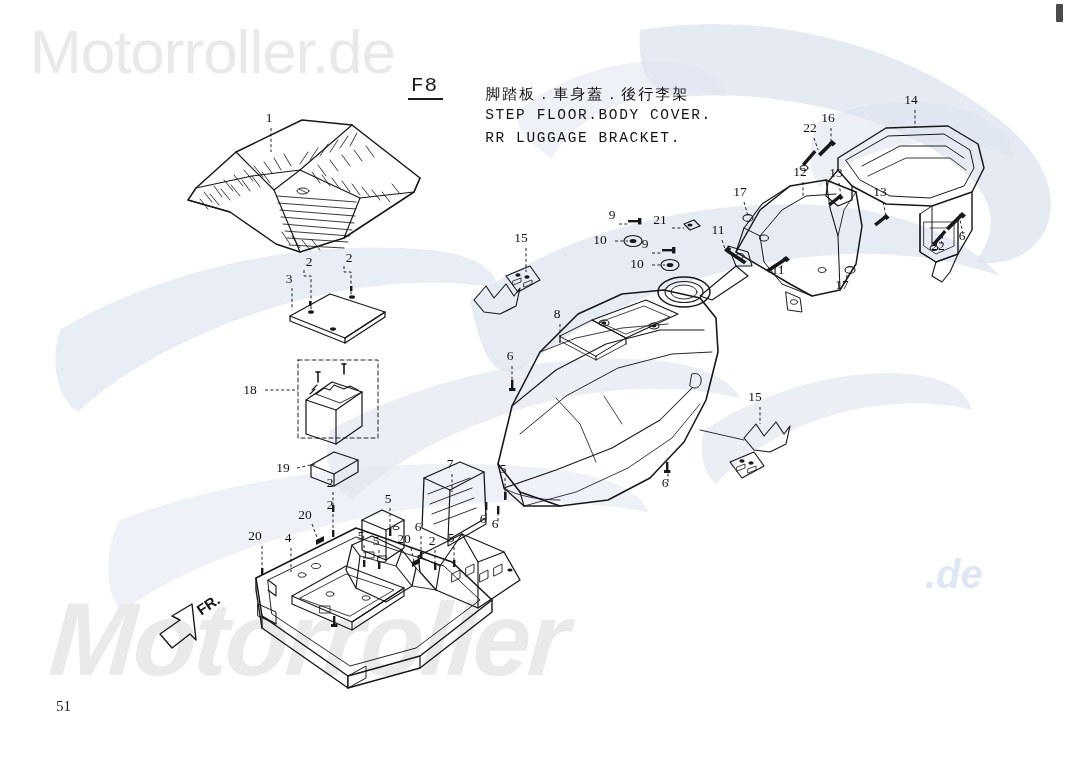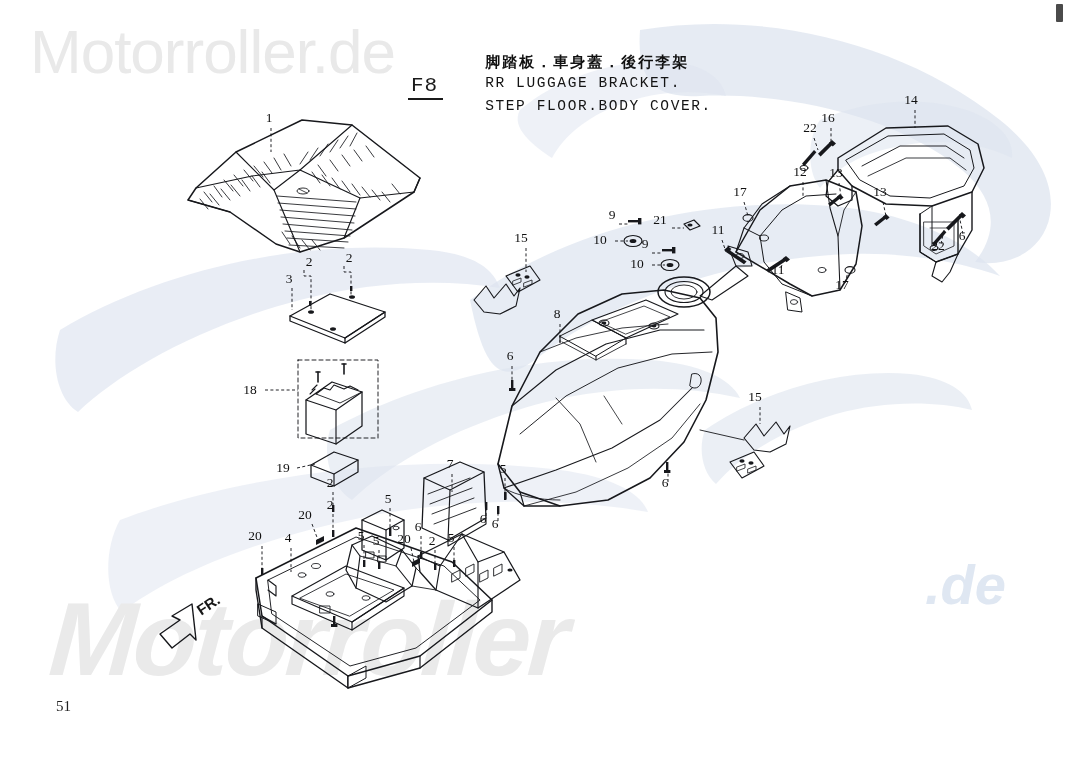--- a/index.html
+++ b/index.html
@@ -40,21 +40,21 @@
     letter-spacing:-3px;
     color:#eaeaea;
     font-family:"Liberation Sans", sans-serif;
     white-space:nowrap;
     font-style:italic;
     transform:skewX(-4deg);
   }
   .wm-text-de{
     position:absolute;
     left:925px; top:552px;
-    font-size:56px;
+    font-size:40px;
     font-weight:700;
     font-style:italic;
     color:#dfe7f2;
     font-family:"Liberation Sans", sans-serif;
     white-space:nowrap;
   }
   
   #diagram-layer{
     position:absolute;inset:0;
     z-index:2;
@@ -72,26 +72,27 @@
     letter-spacing:1px;
     color:#1a1a1a;
     border-bottom:2px solid #1a1a1a;
     padding:0 5px 1px 3px;
     margin-top:22px;
     line-height:1.1;
   }
   .tb-lines{margin-left:42px;}
   .tb-cjk{
     font-size:15px;
-    font-weight:700;
+    font-weight:400;
     color:#111;
     letter-spacing:2px;
     line-height:1.35;
     white-space:nowrap;
     font-family:"DejaVu Sans", sans-serif;
+    margin-top:32px;
   }
   .tb-en{
     font-family:"Liberation Mono", monospace;
     font-size:14.5px;
     letter-spacing:1.6px;
     color:#141414;
     line-height:1.55;
     white-space:nowrap;
   }
   
@@ -660,22 +661,22 @@
         <polyline points="963,234 960,220" fill="none" stroke="#17181c" stroke-width="0.95" stroke-dasharray="3 2.4"></polyline>
         <text x="962" y="240" class="callout" text-anchor="middle" fill="#111111">6</text>
       </g>
   </svg>
 
   <div id="title-block">
     <div class="tb-row">
       <div class="tb-code">F8</div>
       <div class="tb-lines">
         <div class="tb-cjk">脚踏板．車身蓋．後行李架</div>
+        <div class="tb-en">STEP FLOOR.BODY COVER.</div>
         <div class="tb-en">RR LUGGAGE BRACKET.</div>
-        <div class="tb-en">STEP FLOOR.BODY COVER.</div>
       </div>
     </div>
   </div>
 
   <div id="fr-label">FR.</div>
 
   <div id="page-number">51</div>
 
   <div id="scan-speck"></div>
 

